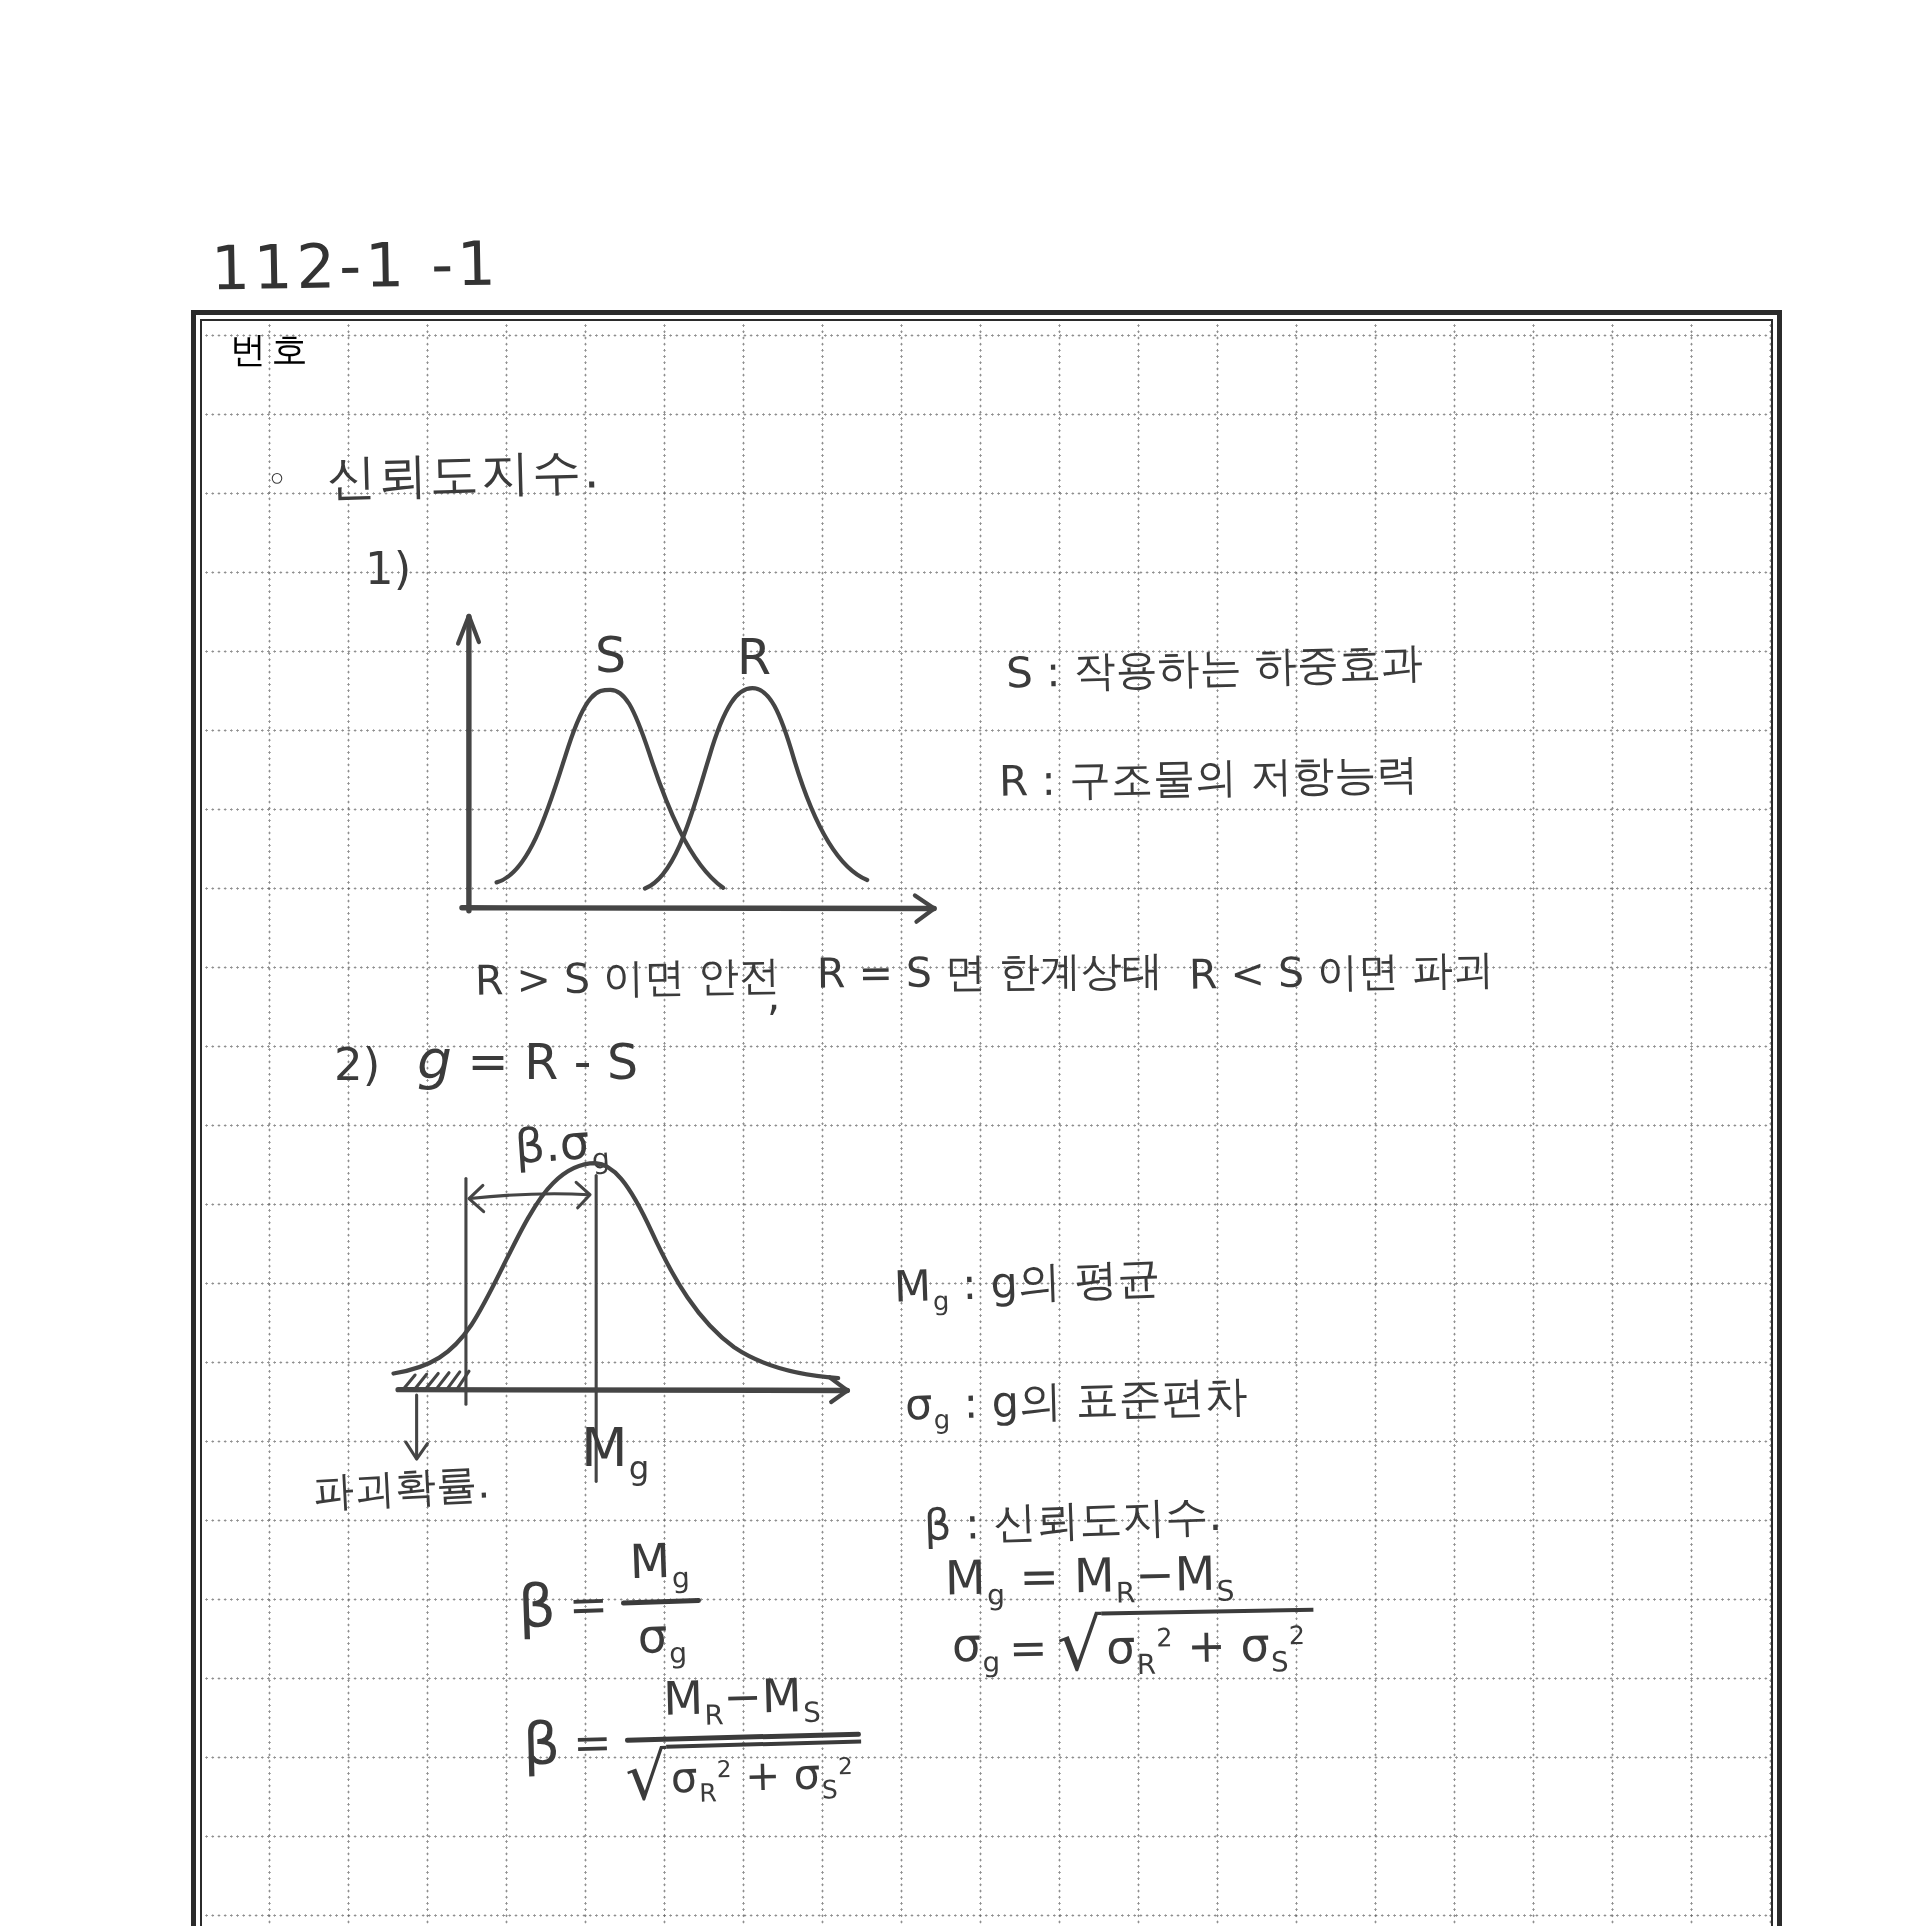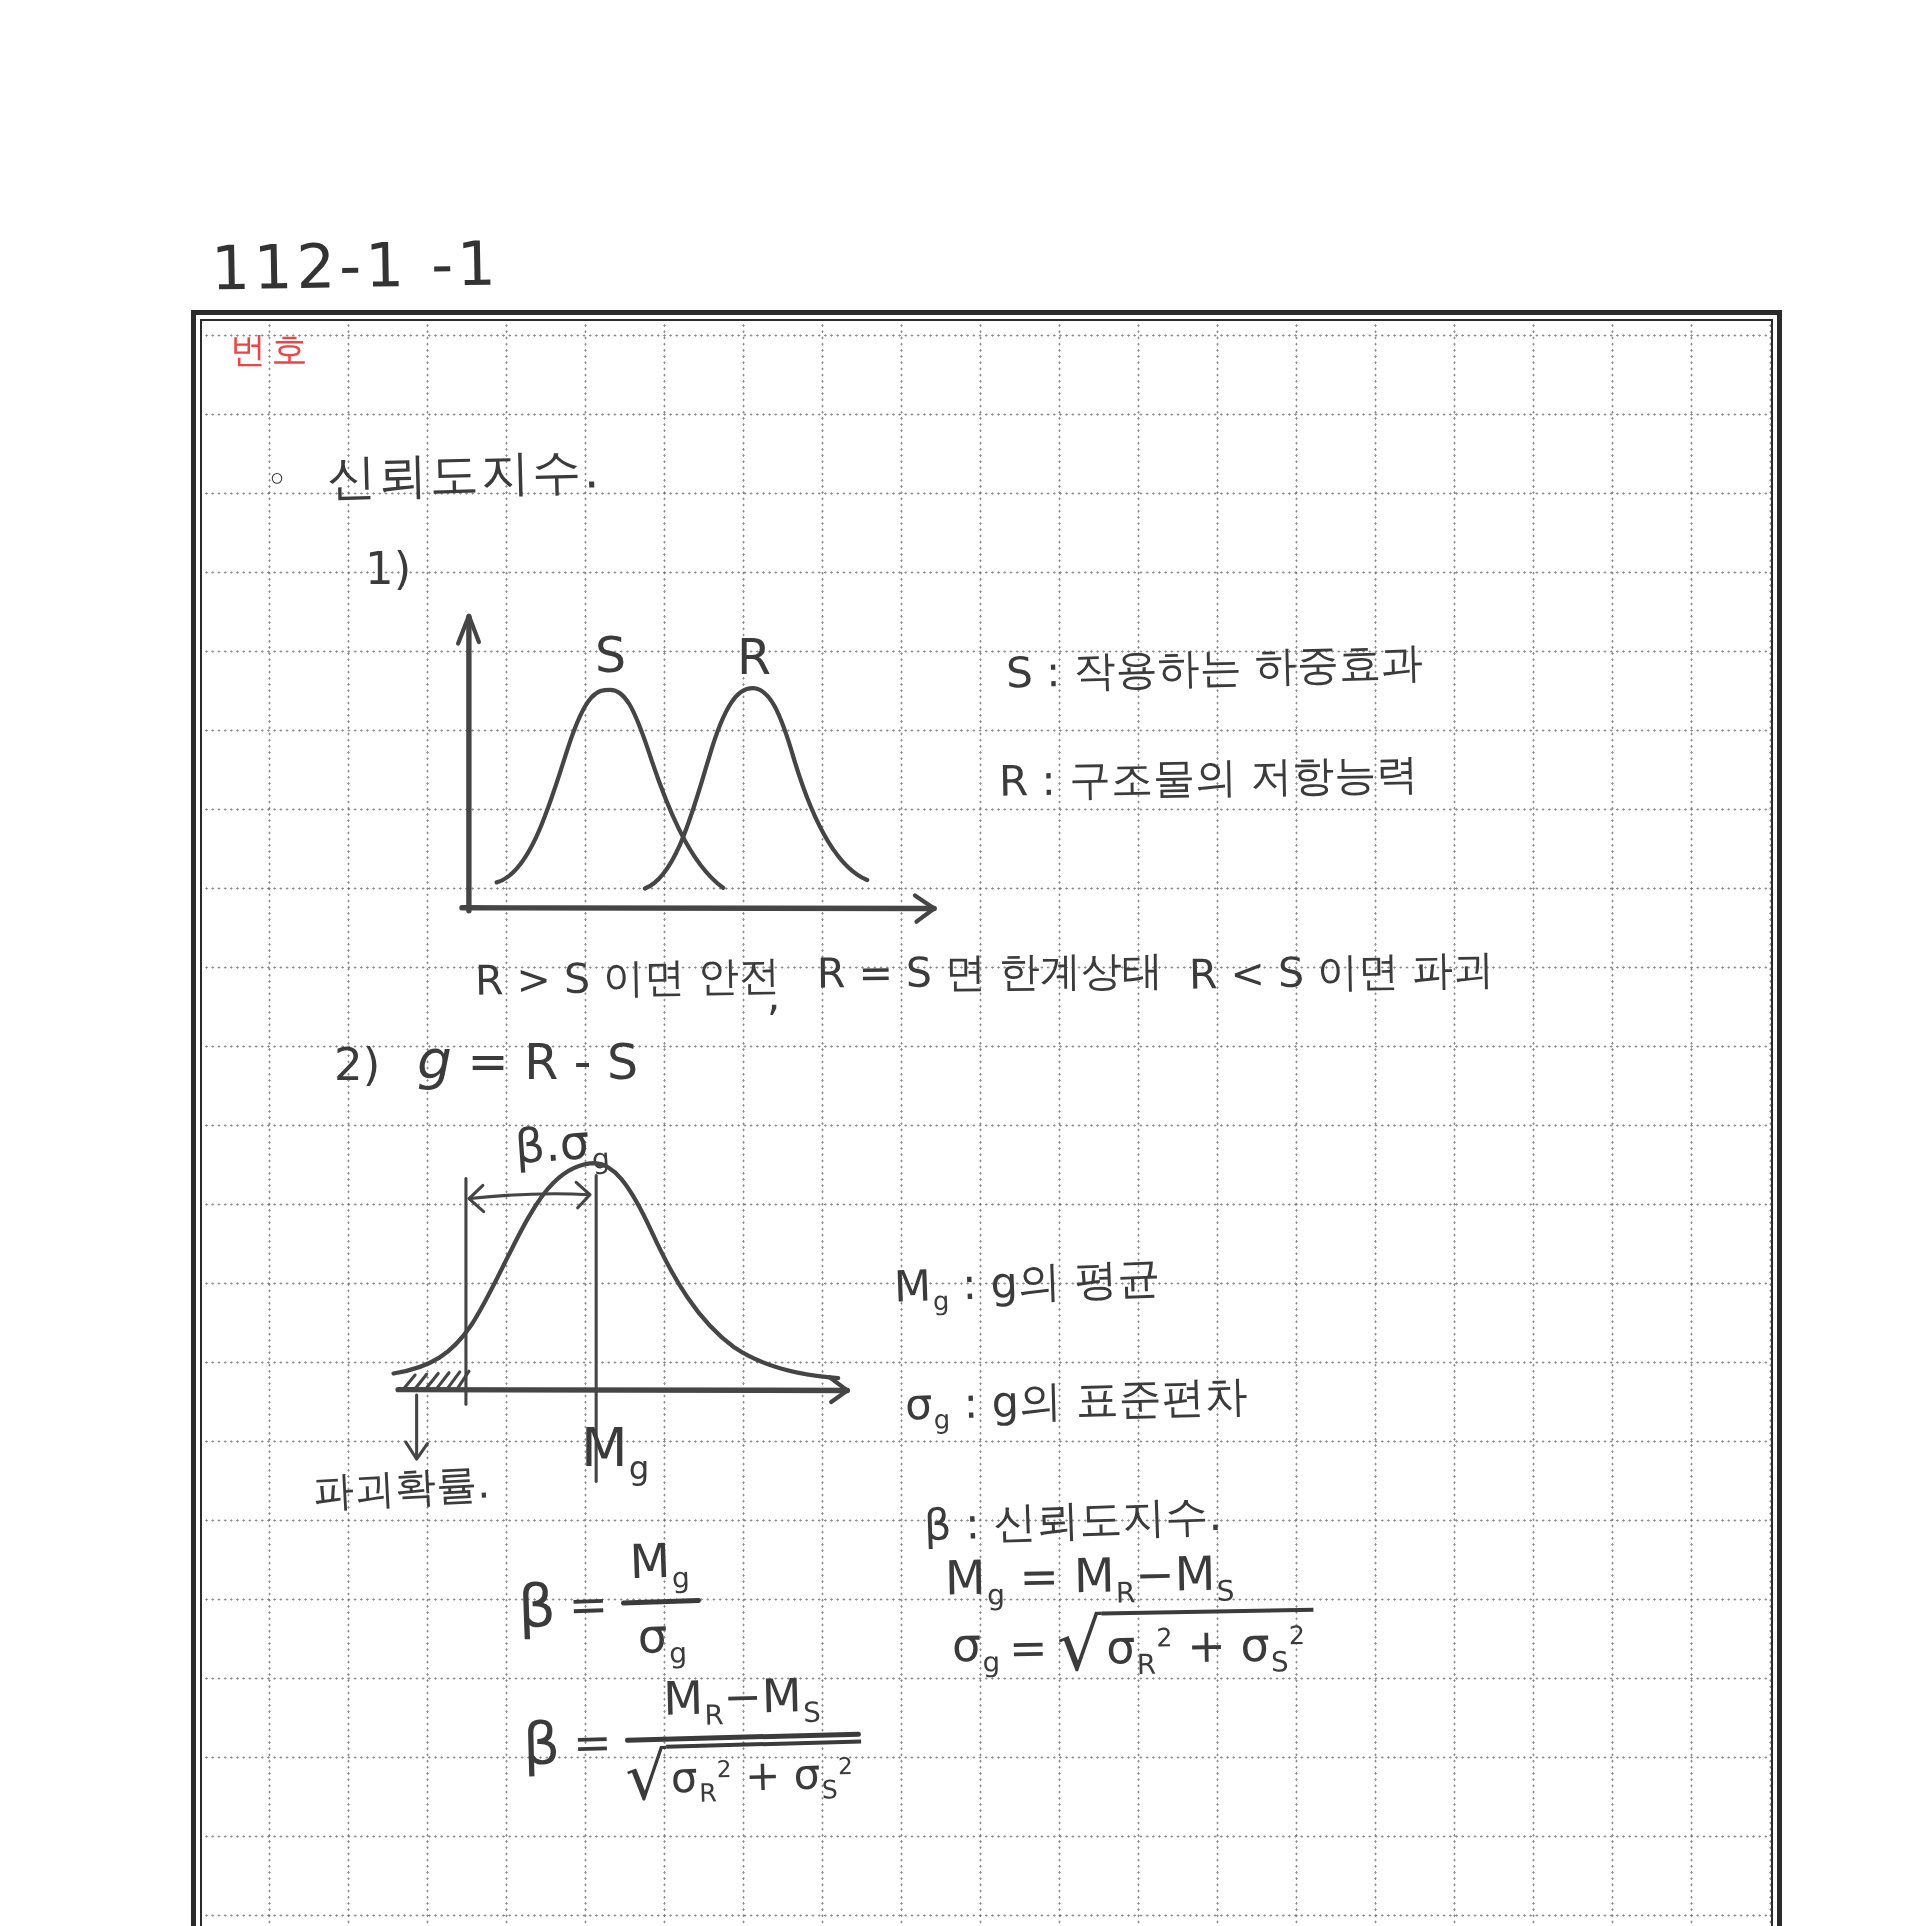--- a/index.html
+++ b/index.html
@@ -1,21 +1,21 @@
 <!DOCTYPE html>
 <html style="font-size:6.2px"><head>
 <meta charset="utf-8">
 <style>
   html,body{margin:0;padding:0;background:#f6f6f4;}
   #sheet{
     position:relative;width:1911px;height:2703px;background:#ffffff;
     overflow:hidden;font-family:"DejaVu Sans",sans-serif;
   }
   .hw{position:absolute;font-family:"DejaVu Sans",sans-serif;color:#3b3b3b;white-space:nowrap;}
-  .print{position:absolute;font-family:Liberation Mono, monospace;color:#ef4444;white-space:nowrap;}
+  .print{position:absolute;font-family:Liberation Mono, monospace;color:#000000;white-space:nowrap;}
   .box{position:absolute;left:191px;top:310px;width:1591px;height:2162px;border:5px solid #2b2b2b;box-sizing:border-box;}
   .box-inner{
     position:absolute;left:4.2px;top:4.2px;right:4.2px;bottom:4.2px;border:2.7px solid #2b2b2b;
     background-image:
       radial-gradient(circle, rgba(95,95,95,.7) 0.9px, transparent 1.3px),
       radial-gradient(circle, rgba(95,95,95,.7) 0.9px, transparent 1.3px);
     background-size:6.2px 79px, 79px 6.2px;
     background-position:1.5px 54px, 28px 1.5px;
   }
   sub{font-size:.6em;vertical-align:-.4em;margin-left:1.2px;}

